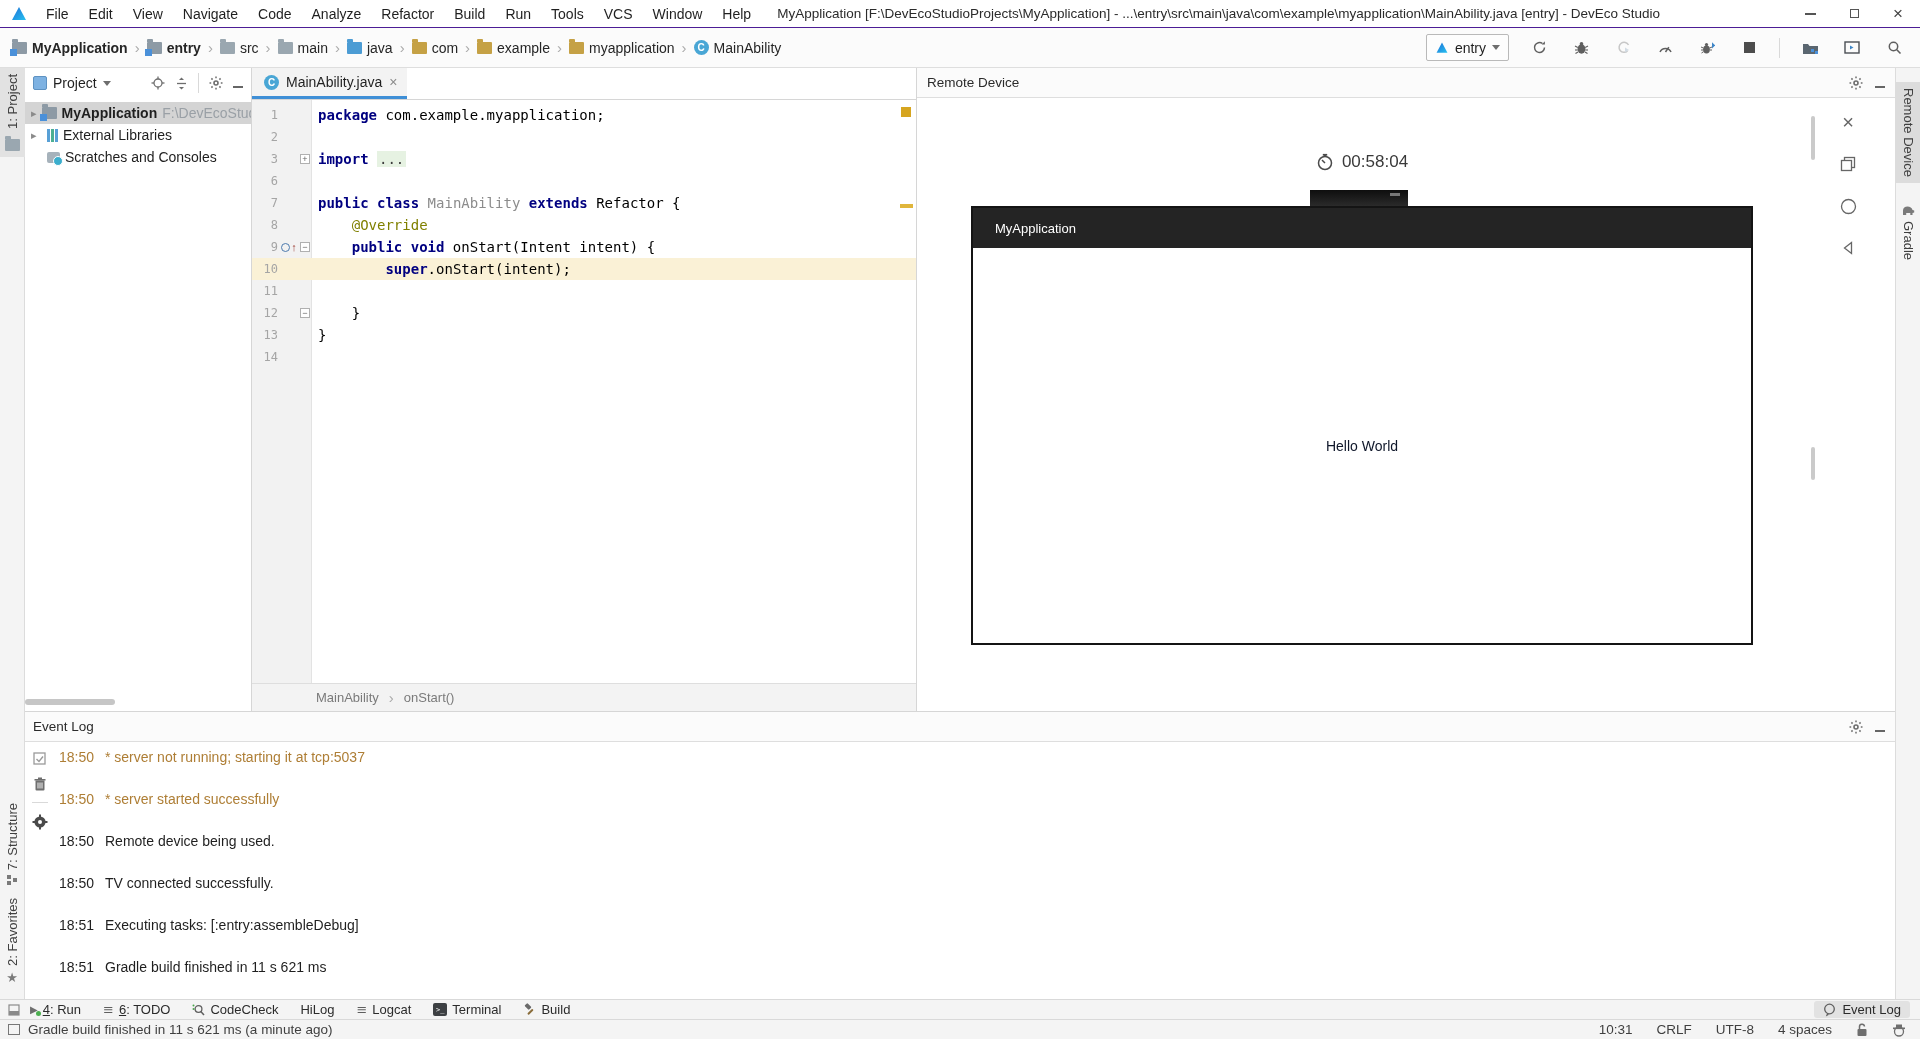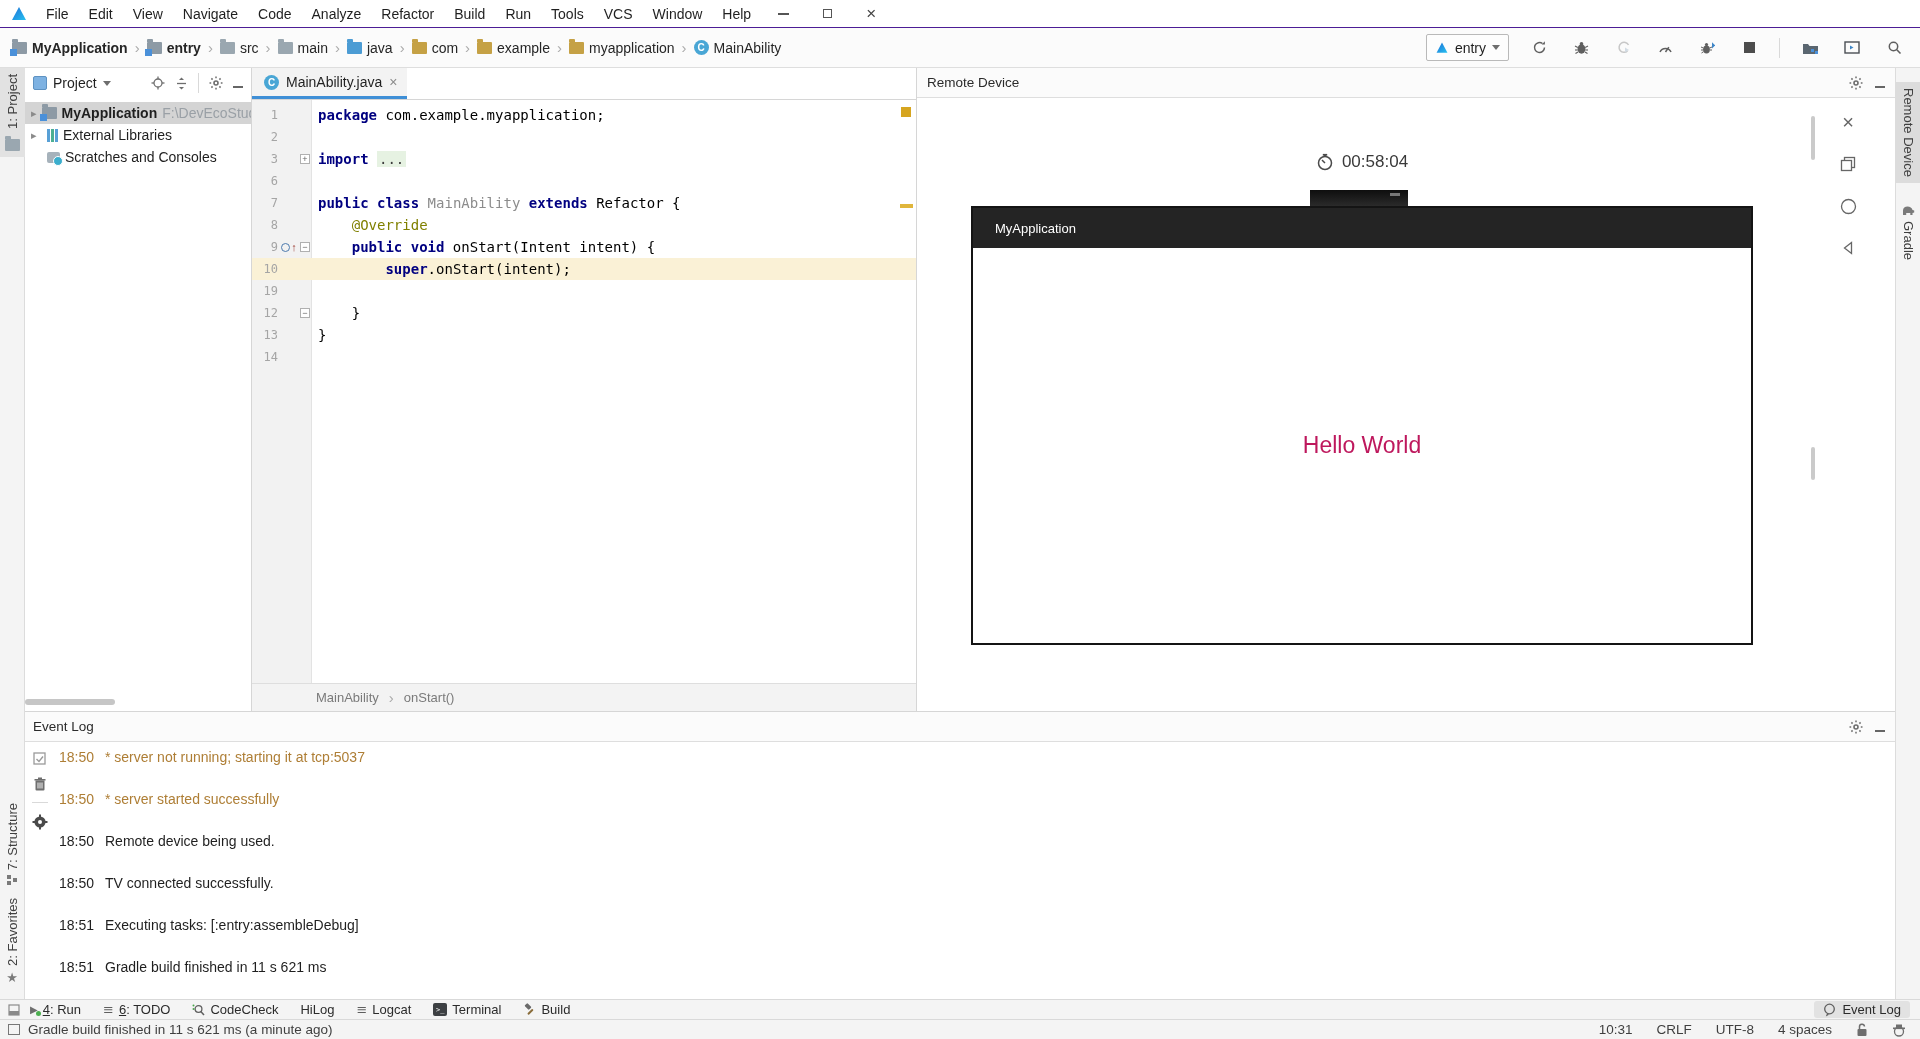--- a/index.html
+++ b/index.html
@@ -109,21 +109,21 @@
   .panel-title { font-size:13.5px; color:#2b2b2b; }
   .ph-icons { margin-left:auto; display:flex; align-items:center; gap:12px; }
   .hbar { width:10px; height:2px; background:#666; display:inline-block; }
   .rd-devname { position:absolute; left:54px; top:34px; width:782px; text-align:center; font-size:27px; font-weight:bold; color:#3a3a3a; }
   .rd-timer { position:absolute; left:54px; top:84px; width:782px; display:flex; align-items:center; justify-content:center; gap:8px; font-size:17px; color:#3a3a3a; }
   .rd-tvbox { position:absolute; left:393px; top:122px; width:98px; height:18px; background:linear-gradient(180deg,#0e0e0e,#2e2e2e); }
   .rd-tvbox::after { content:""; position:absolute; right:8px; top:3px; width:10px; height:3px; background:#777; }
   .rd-frame { position:absolute; left:54px; top:138px; width:782px; height:439px; border:2px solid #141414; background:#fff; display:flex; flex-direction:column; }
   .rd-apptitle { height:40px; background:#242424; color:#fff; display:flex; align-items:center; padding-left:22px; font-size:13px; }
   .rd-appbody { flex:1; display:flex; align-items:center; justify-content:center; }
-  .rd-hello { font-size:23px; color:#be185d; }
+  .rd-hello { font-size:14px; color:#0f172a; }
   .rd-actions { position:absolute; left:921px; top:44px; display:flex; flex-direction:column; gap:22px; align-items:center; }
   .rd-act { width:20px; height:20px; display:flex; align-items:center; justify-content:center; color:#666; }
   .rd-x { font-size:20px; line-height:1; color:#666; }
   .rd-scroll1 { position:absolute; left:894px; top:48px; width:4px; height:44px; background:#CACACA; border-radius:2px; }
   .rd-scroll2 { position:absolute; left:894px; top:379px; width:4px; height:33px; background:#CACACA; border-radius:2px; }
 
   
   #eventlog { position:absolute; left:25px; top:711px; width:1870px; height:288px; border-top:1px solid #D6D6D6; background:#fff; }
   .el-tools { position:absolute; left:0; top:32px; bottom:0; width:30px; display:flex; flex-direction:column; align-items:center; gap:11px; padding-top:8px; }
   .el-div { width:16px; height:1px; background:#D9D9D9; }
@@ -174,20 +174,21 @@
         <span class="menu-item">Code</span>
         <span class="menu-item">Analyze</span>
         <span class="menu-item">Refactor</span>
         <span class="menu-item">Build</span>
         <span class="menu-item">Run</span>
         <span class="menu-item">Tools</span>
         <span class="menu-item">VCS</span>
         <span class="menu-item">Window</span>
         <span class="menu-item">Help</span>
       </div>
+    <span class="win-title">MyApplication [F:\DevEcoStudioProjects\MyApplication] - ...\entry\src\main\java\com\example\myapplication\MainAbility.java [entry] - DevEco Studio</span>
     <div class="win-controls">
       <span class="win-btn">
           <span class="min-glyph"></span>
         </span>
       <span class="win-btn">
           <span class="restore-glyph"></span>
         </span>
       <span class="win-btn">
           <span class="close-glyph">×</span>
         </span>
@@ -471,21 +472,21 @@
               </span>
               <pre class="cd"><span class="tk-p">    </span><span class="tk-k">public void</span><span class="tk-p"> onStart(Intent intent) {</span></pre>
             </div>
             <div class="codeline hl">
               <span class="ln">10</span>
               <span class="icg"></span>
               <span class="fg"></span>
               <pre class="cd"><span class="tk-p">        </span><span class="tk-k">super</span><span class="tk-p">.onStart(intent);</span></pre>
             </div>
             <div class="codeline">
-              <span class="ln">19</span>
+              <span class="ln">11</span>
               <span class="icg"></span>
               <span class="fg"></span>
             </div>
             <div class="codeline">
               <span class="ln">12</span>
               <span class="icg"></span>
               <span class="fg">
                 <i class="foldbox">−</i>
               </span>
               <pre class="cd"><span class="tk-p">    }</span></pre>

